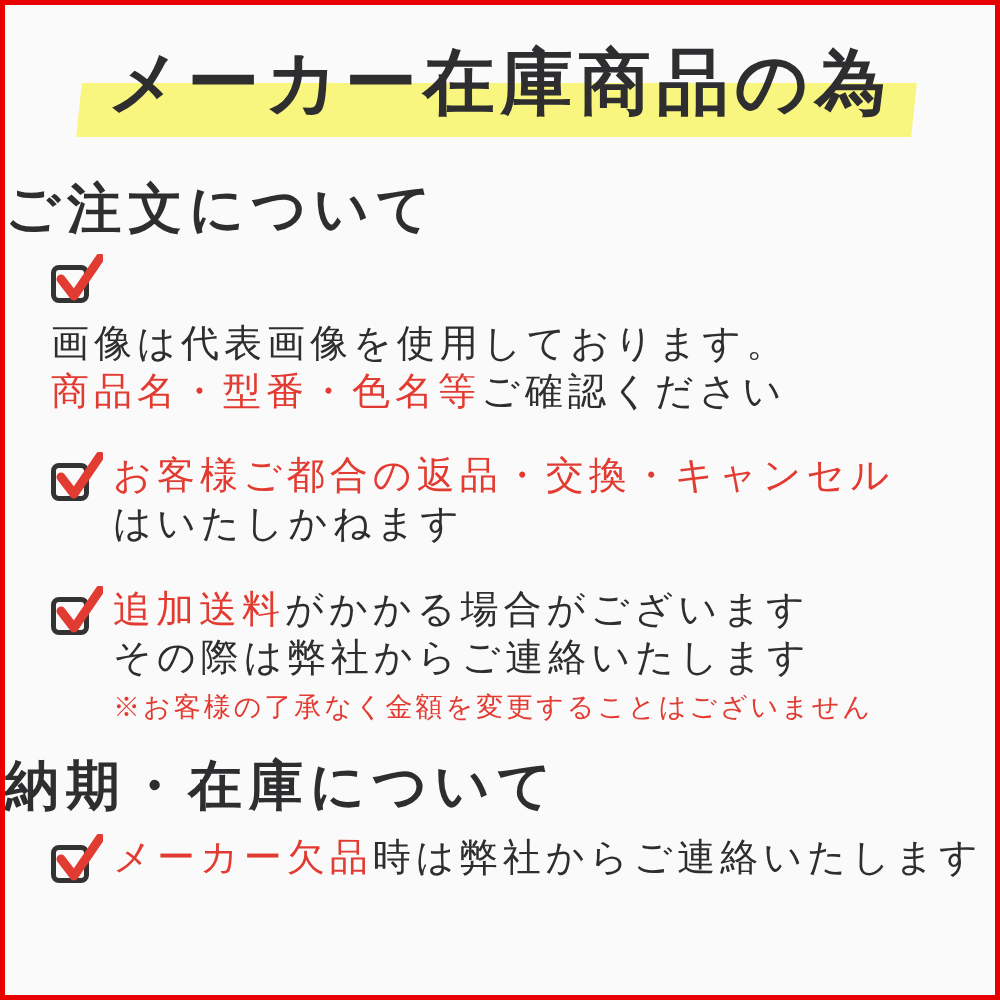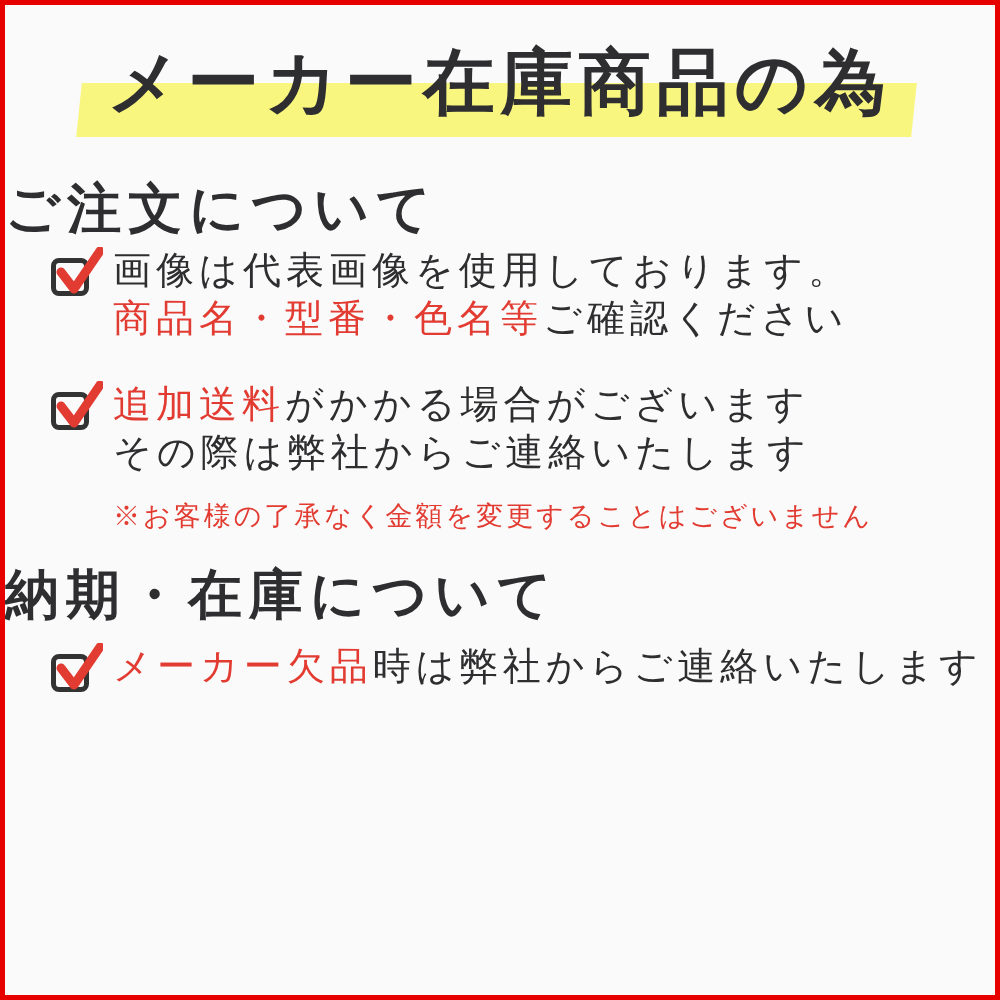--- a/index.html
+++ b/index.html
@@ -27,28 +27,28 @@
   }
   
   .section-heading {
     font-size:54px; font-weight:700; line-height:1.15;
     letter-spacing:7px; white-space:nowrap;
   }
   .heading-1 { margin-top:52px; }
   .heading-2 { margin-top:30px; }
   
   .item { display:flex; align-items:flex-start; gap:12px; margin-left:46px; }
-  .m1 { margin-top:8px; }
+  .m1 { margin-top:15px;flex-direction:column; }
   .m2 { margin-top:36px; }
   .m3 { margin-top:38px; }
   .m4 { margin-top:20px; }
   .m5 { margin-top:18px;text-align:center; }
   .item-text { font-size:38px; line-height:1.26; letter-spacing:5px; white-space:nowrap; }
   .red { color:var(--red); }
-  .note { font-size:27px; letter-spacing:3px; margin-top:22px; color:var(--red); }
+  .note { font-size:27px; letter-spacing:3px; margin-top:8px; color:var(--red); }
   
   .cb { position:relative; flex:none; width:50px; height:52px; margin-top:2px; }
   .cb .box {
     position:absolute; left:0; top:9px; width:38px; height:38px;
     border:5px solid #333; border-radius:8px;
   }
   .cb svg { position:absolute; left:4px; top:-2px; width:48px; height:50px; color:var(--red); }
 </style>
 </head>
 <body>
@@ -68,20 +68,32 @@
       <svg viewBox="0 0 48 50">
         <path d="M6 25 L19 42 L45 4" fill="none" stroke="currentColor" stroke-width="9" stroke-linecap="round" stroke-linejoin="round"></path>
       </svg>
     </span>
     <div class="item-text">
       <div class="line"><span>画像は代表画像を使用しております。</span></div>
       <div class="line"><span class="red">商品名・型番・色名等</span><span>ご確認ください</span></div>
     </div>
   </div>
 
+  <div class="item m2">
+    <span class="cb">
+      <span class="box"></span>
+      <svg viewBox="0 0 48 50">
+        <path d="M6 25 L19 42 L45 4" fill="none" stroke="currentColor" stroke-width="9" stroke-linecap="round" stroke-linejoin="round"></path>
+      </svg>
+    </span>
+    <div class="item-text">
+      <div class="line"><span class="red">お客様ご都合の返品・交換・キャンセル</span></div>
+      <div class="line"><span>はいたしかねます</span></div>
+    </div>
+  </div>
 
   <div class="item m3">
     <span class="cb">
       <span class="box"></span>
       <svg viewBox="0 0 48 50">
         <path d="M6 25 L19 42 L45 4" fill="none" stroke="currentColor" stroke-width="9" stroke-linecap="round" stroke-linejoin="round"></path>
       </svg>
     </span>
     <div class="item-text">
       <div class="line"><span class="red">追加送料</span><span>がかかる場合がございます</span></div>

